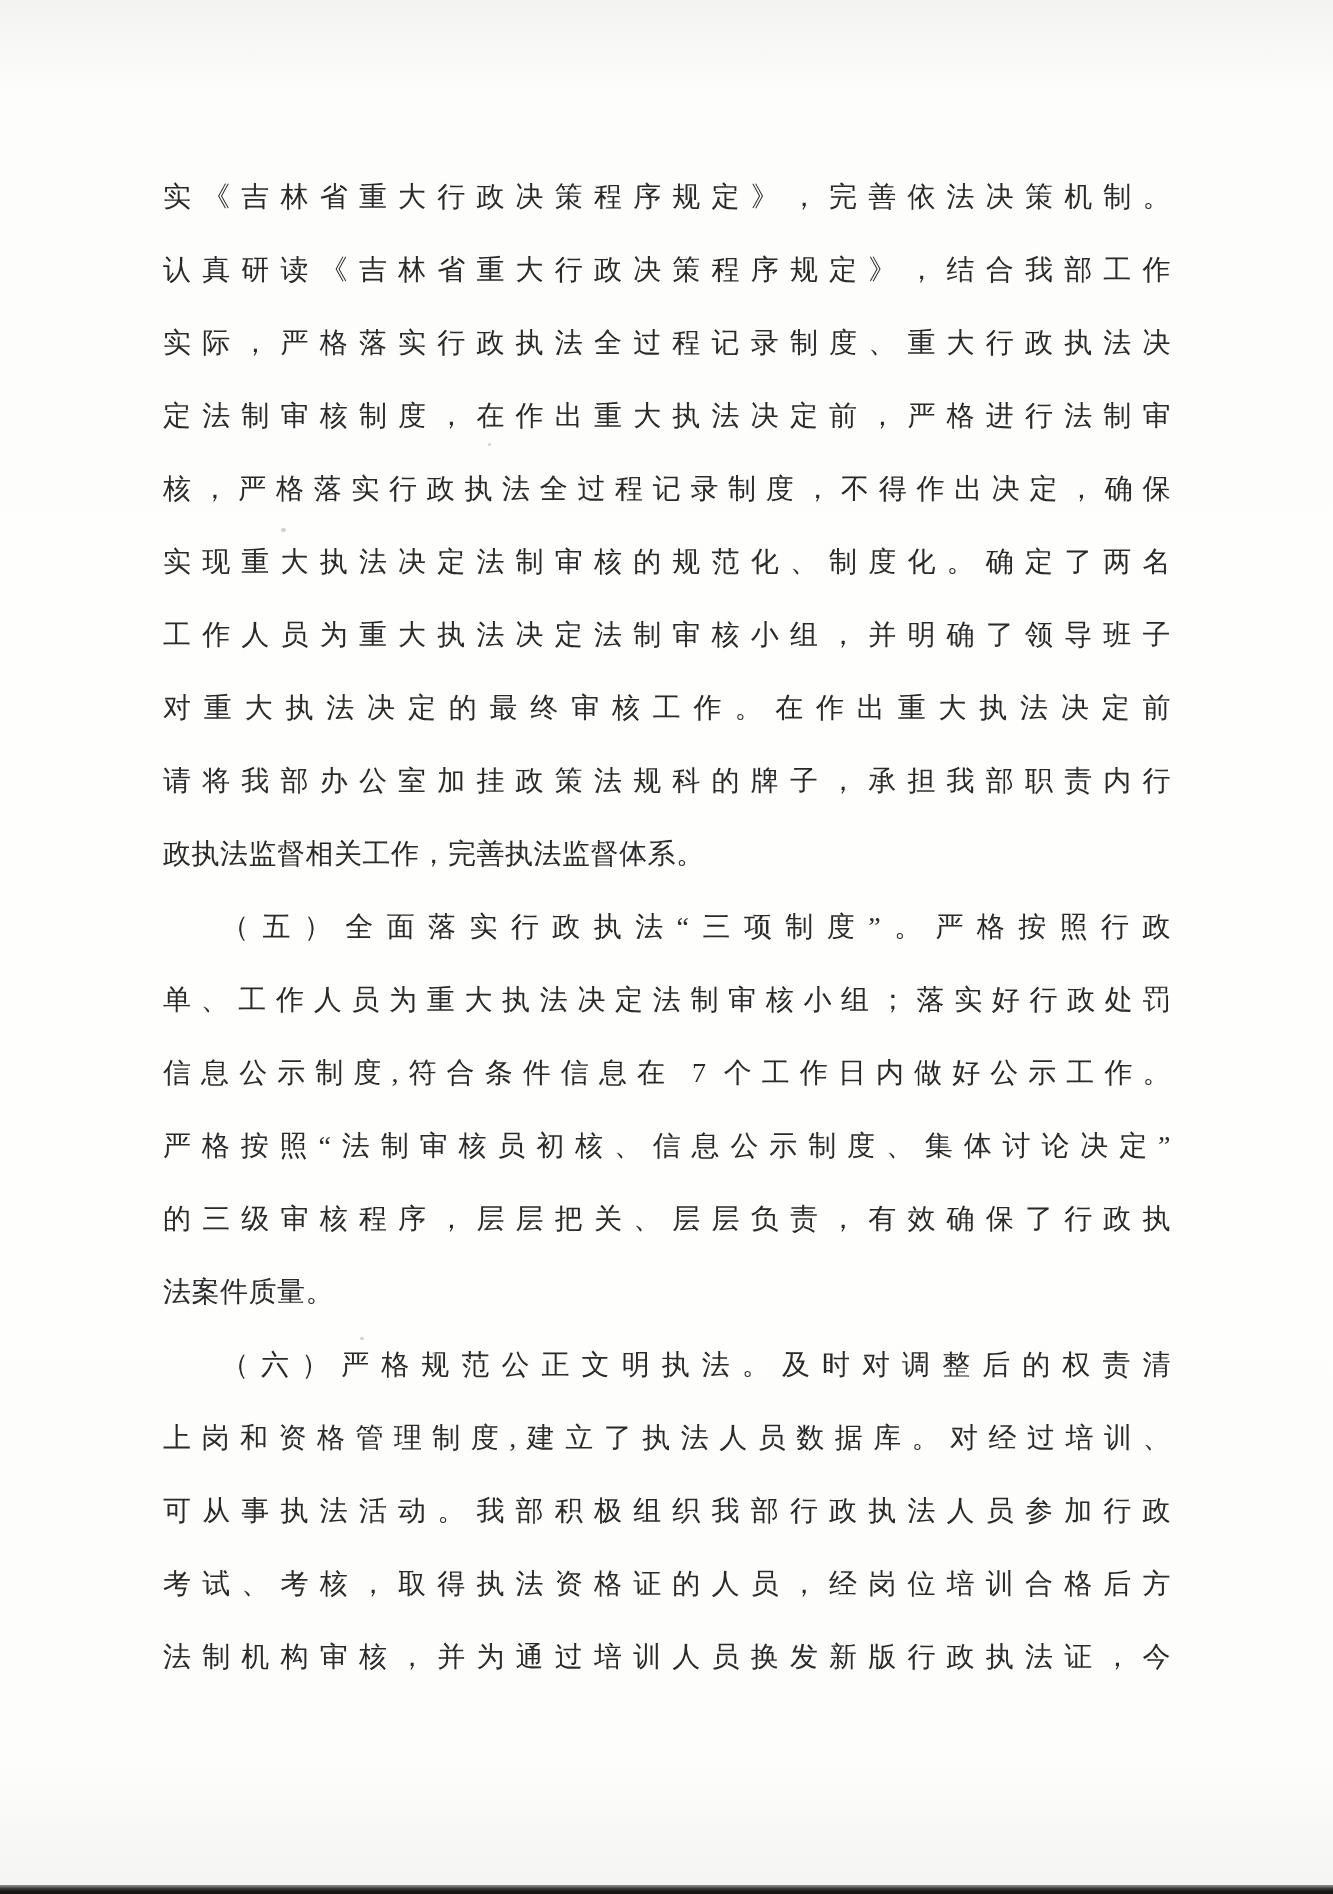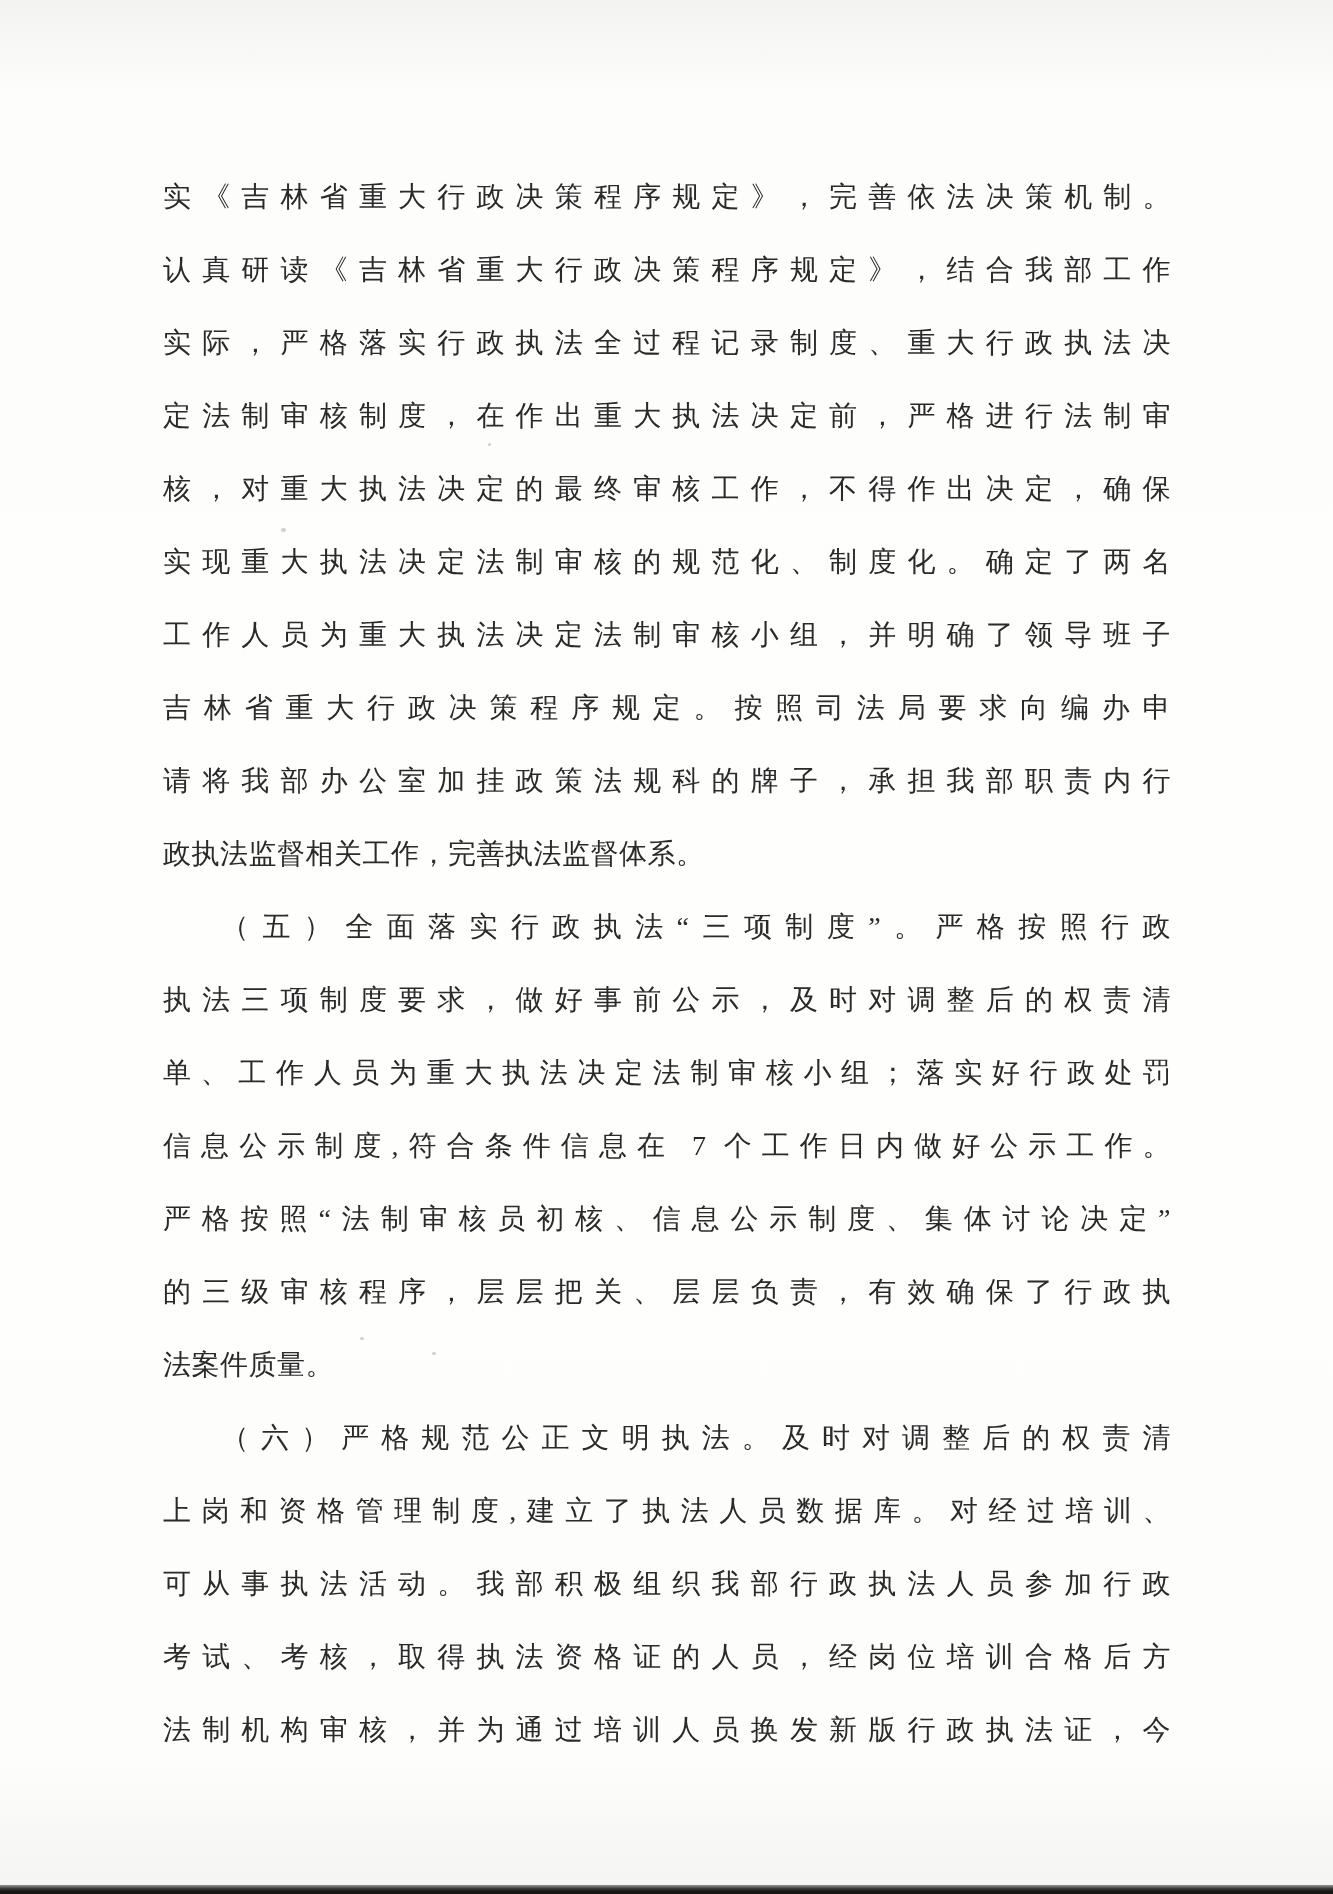--- a/index.html
+++ b/index.html
@@ -67,28 +67,27 @@
 </style>
 </head>
 <body>
 
 <div class="page">
   <div class="text-block">
     <div class="line">实《吉林省重大行政决策程序规定》，完善依法决策机制。</div>
     <div class="line">认真研读《吉林省重大行政决策程序规定》，结合我部工作</div>
     <div class="line">实际，严格落实行政执法全过程记录制度、重大行政执法决</div>
     <div class="line">定法制审核制度，在作出重大执法决定前，严格进行法制审</div>
-    <div class="line">核，对重大执法决定的最终审核工作，不得作出决定，确保</div>
+    <div class="line">核，严格落实行政执法全过程记录制度，不得作出决定，确保</div>
     <div class="line">实现重大执法决定法制审核的规范化、制度化。确定了两名</div>
     <div class="line">工作人员为重大执法决定法制审核小组，并明确了领导班子</div>
-    <div class="line">吉林省重大行政决策程序规定。按照司法局要求向编办申</div>
+    <div class="line">对重大执法决定的最终审核工作。在作出重大执法决定前</div>
     <div class="line">请将我部办公室加挂政策法规科的牌子，承担我部职责内行</div>
     <div class="line line--end">政执法监督相关工作，完善执法监督体系。</div>
     <div class="line line--indent">（五）全面落实行政执法“三项制度”。严格按照行政</div>
-    <div class="line">执法三项制度要求，做好事前公示，及时对调整后的权责清</div>
     <div class="line">单、工作人员为重大执法决定法制审核小组；落实好行政处罚</div>
     <div class="line">信息公示制度,符合条件信息在 7 个工作日内做好公示工作。</div>
     <div class="line">严格按照“法制审核员初核、信息公示制度、集体讨论决定”</div>
     <div class="line">的三级审核程序，层层把关、层层负责，有效确保了行政执</div>
     <div class="line line--end">法案件质量。</div>
     <div class="line line--indent">（六）严格规范公正文明执法。及时对调整后的权责清</div>
     <div class="line">上岗和资格管理制度,建立了执法人员数据库。对经过培训、</div>
     <div class="line">可从事执法活动。我部积极组织我部行政执法人员参加行政</div>
     <div class="line">考试、考核，取得执法资格证的人员，经岗位培训合格后方</div>
     <div class="line">法制机构审核，并为通过培训人员换发新版行政执法证，今</div>

